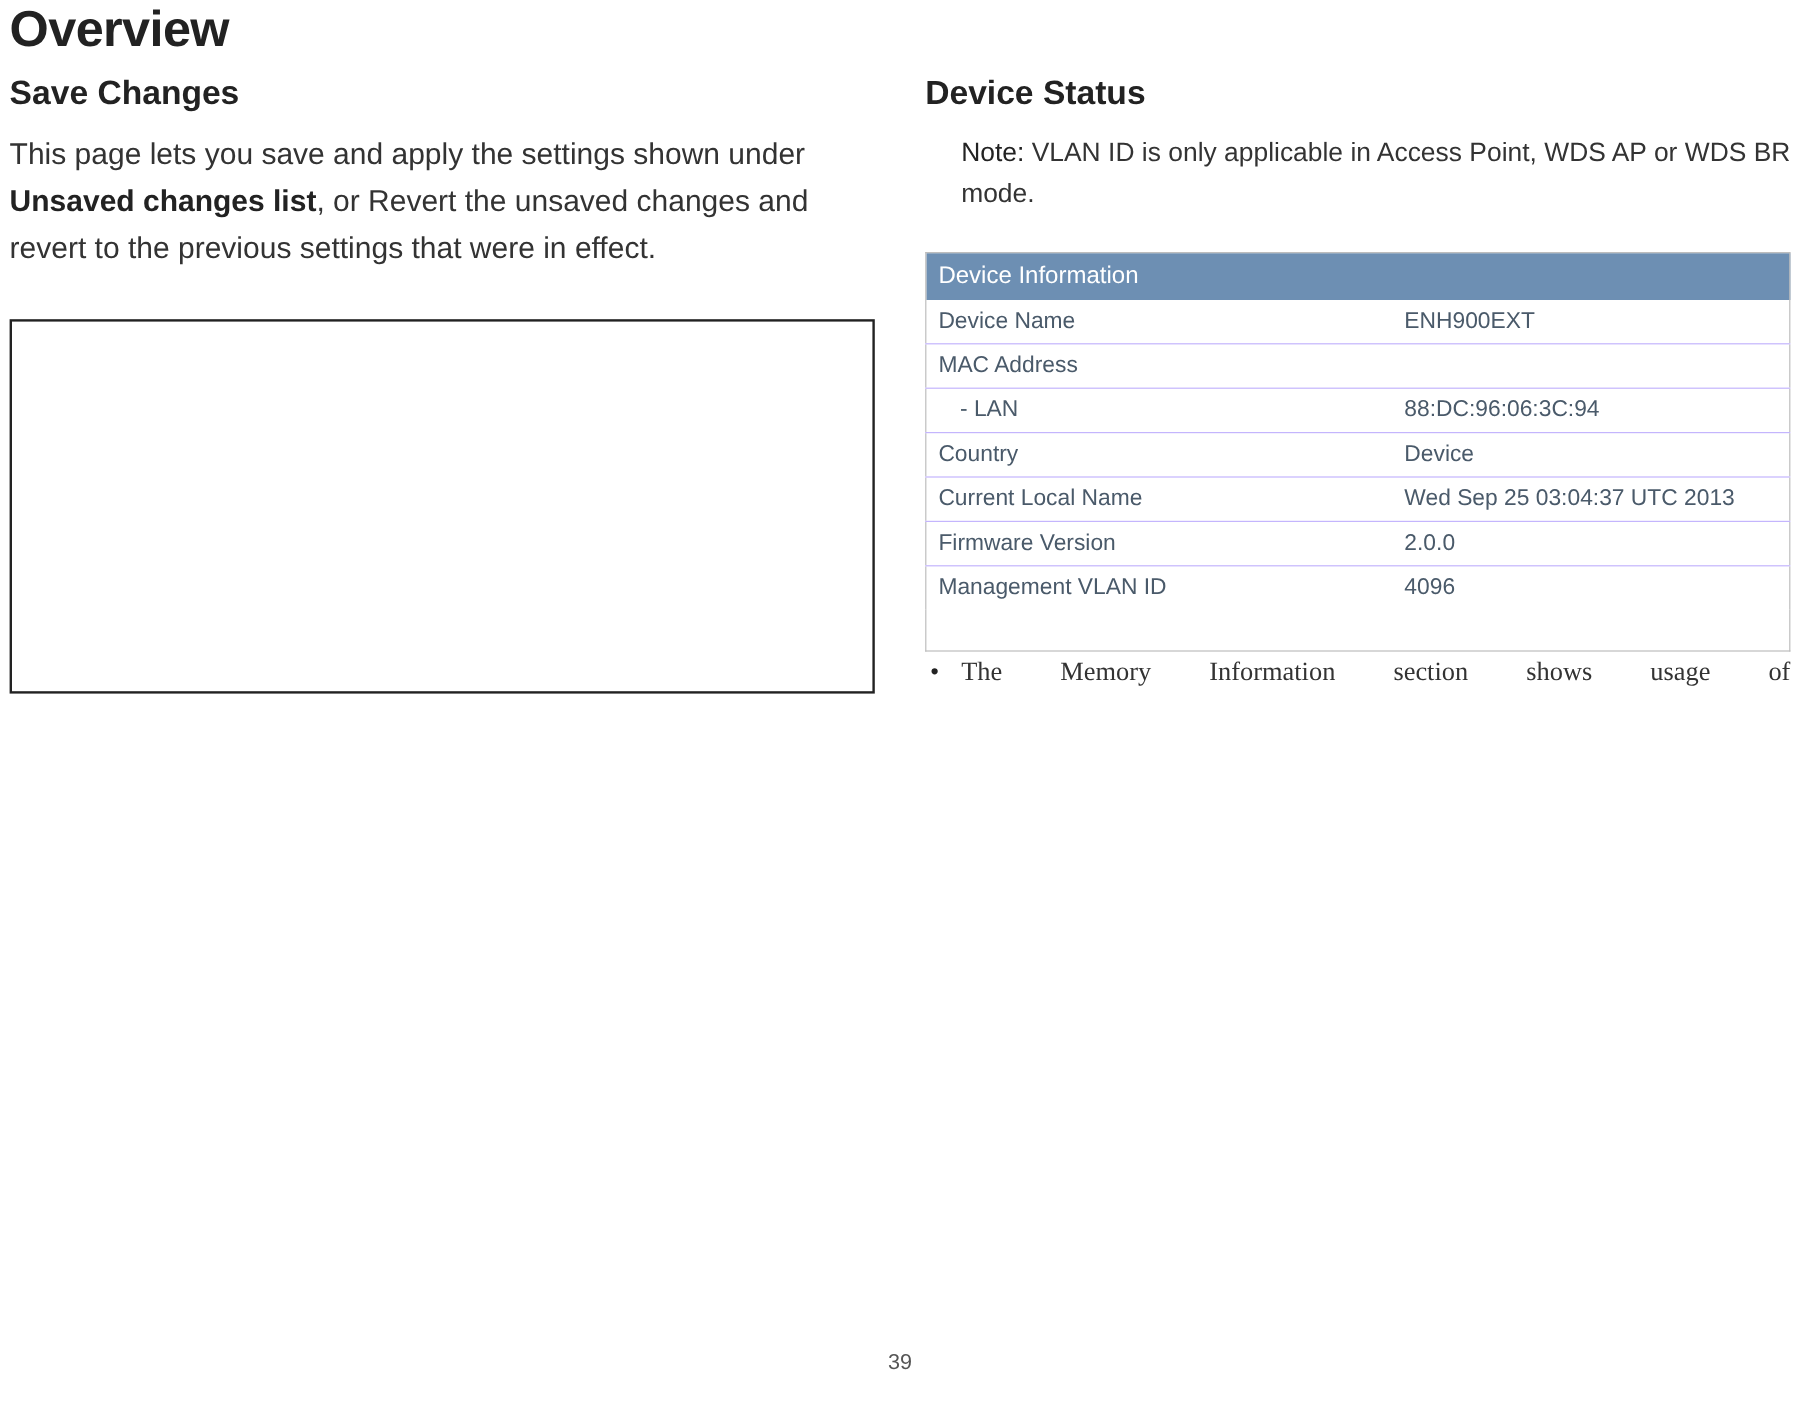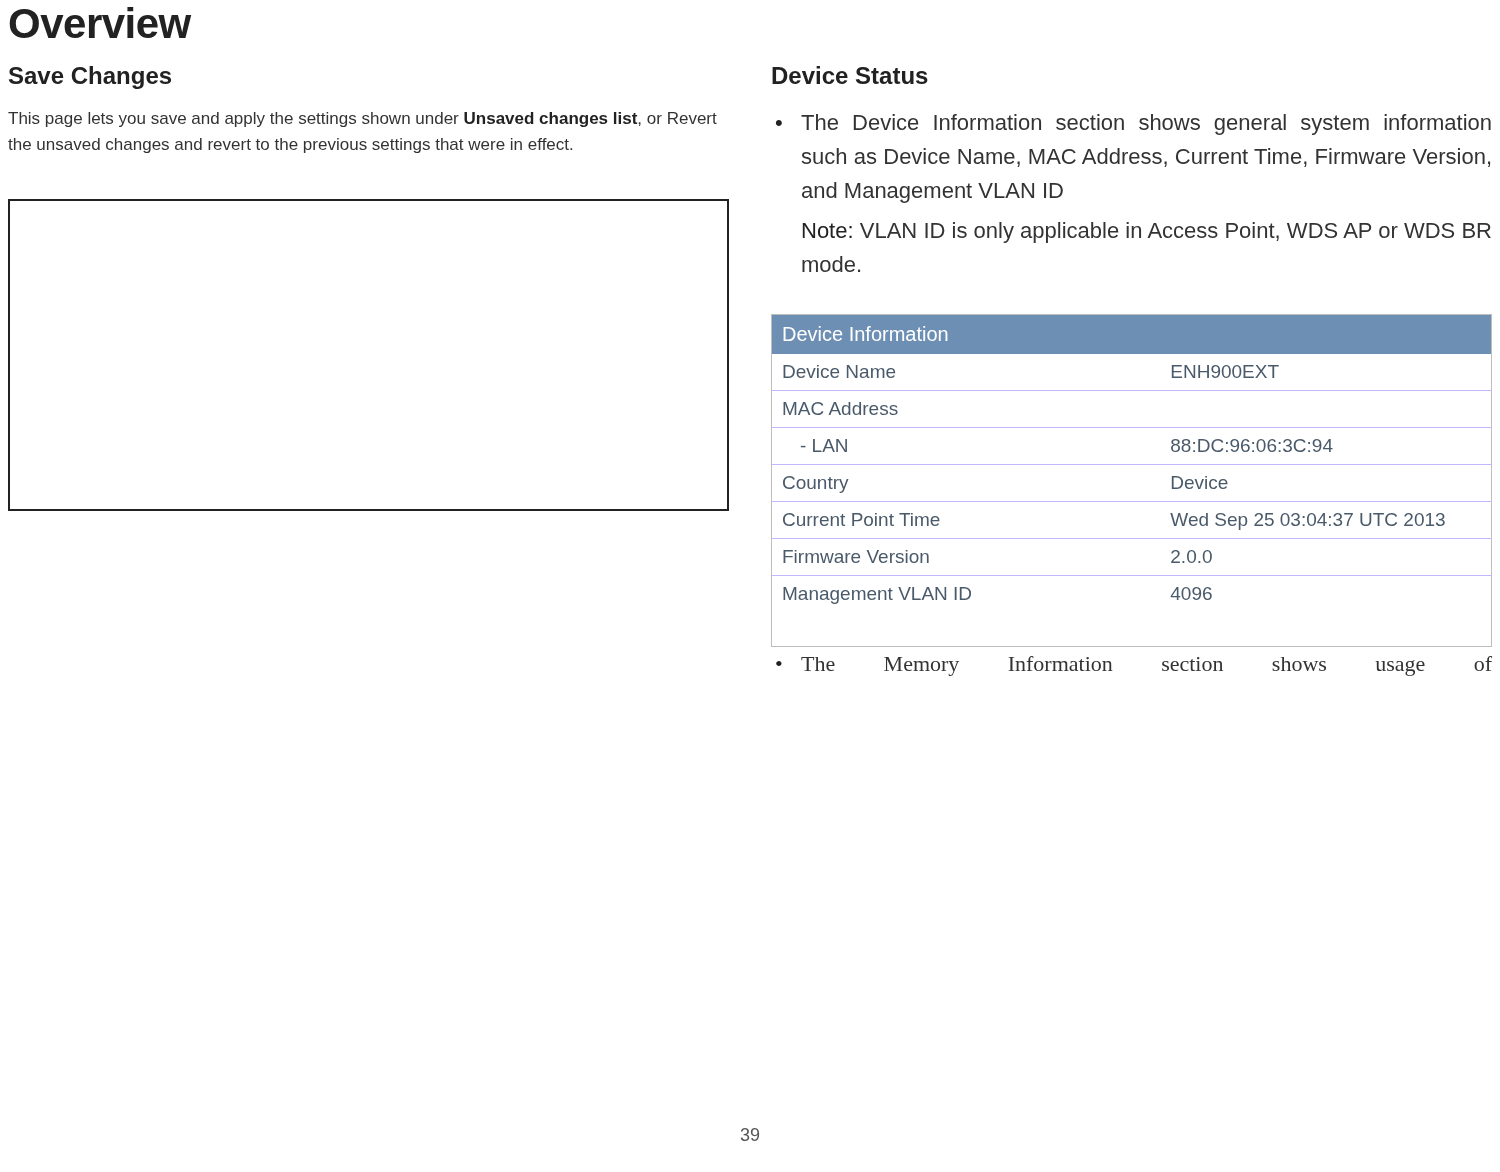--- a/index.html
+++ b/index.html
@@ -24,27 +24,27 @@
   }
   .columns {
     display: flex;
     gap: 42px;
     padding-top: 6px;
   }
   .col {
     flex: 1 1 50%;
   }
   .subheading {
-    font-size: 24px;
+    font-size: 28px;
     font-weight: 700;
     margin-bottom: 16px;
     font-family: "Trebuchet MS", Arial, sans-serif;
   }
   .para {
-    font-size: 17px;
+    font-size: 25px;
     line-height: 1.55;
     margin-bottom: 32px;
     color: #333;
   }
   .para .bold { font-weight: 700; color: #222; }
   .justify { text-align: justify; }
   .placeholder-box {
     border: 2px solid #222;
     height: 312px;
     width: 100%;
@@ -136,25 +136,20 @@
       <h2 class="subheading">Save Changes</h2>
       <p class="para">
         <span>This page lets you save and apply the settings shown under </span><span class="bold">Unsaved changes list</span><span>, or Revert the unsaved changes and revert to the previous settings that were in effect.</span>
       </p>
       <div class="placeholder-box"></div>
     </div>
 
     <div class="col">
       <h2 class="subheading">Device Status</h2>
 
-      <ul class="bullets">
-        <li>
-          <span>The </span><span class="bold">Device Information</span><span> section shows general system information such as Device Name, MAC Address, Current Time, Firmware Version, and Management VLAN ID</span>
-        </li>
-      </ul>
 
       <p class="note-block">
         <span class="bold">Note:</span><span> VLAN ID is only applicable in Access Point, WDS AP or WDS BR mode.</span>
       </p>
 
       <table class="info-table">
         <tbody>
             <tr class="header-row">
           <td colspan="2">Device Information</td>
         </tr>
@@ -170,21 +165,21 @@
             </tr>
             <tr>
               <td class="label-cell indent">- LAN</td>
               <td>88:DC:96:06:3C:94</td>
             </tr>
             <tr>
               <td class="label-cell">Country</td>
               <td>Device</td>
             </tr>
             <tr>
-              <td class="label-cell">Current Point Time</td>
+              <td class="label-cell">Current Local Name</td>
               <td>Wed Sep 25 03:04:37 UTC 2013</td>
             </tr>
             <tr>
               <td class="label-cell">Firmware Version</td>
               <td>2.0.0</td>
             </tr>
             <tr>
               <td class="label-cell">Management VLAN ID</td>
               <td>4096</td>
             </tr>

